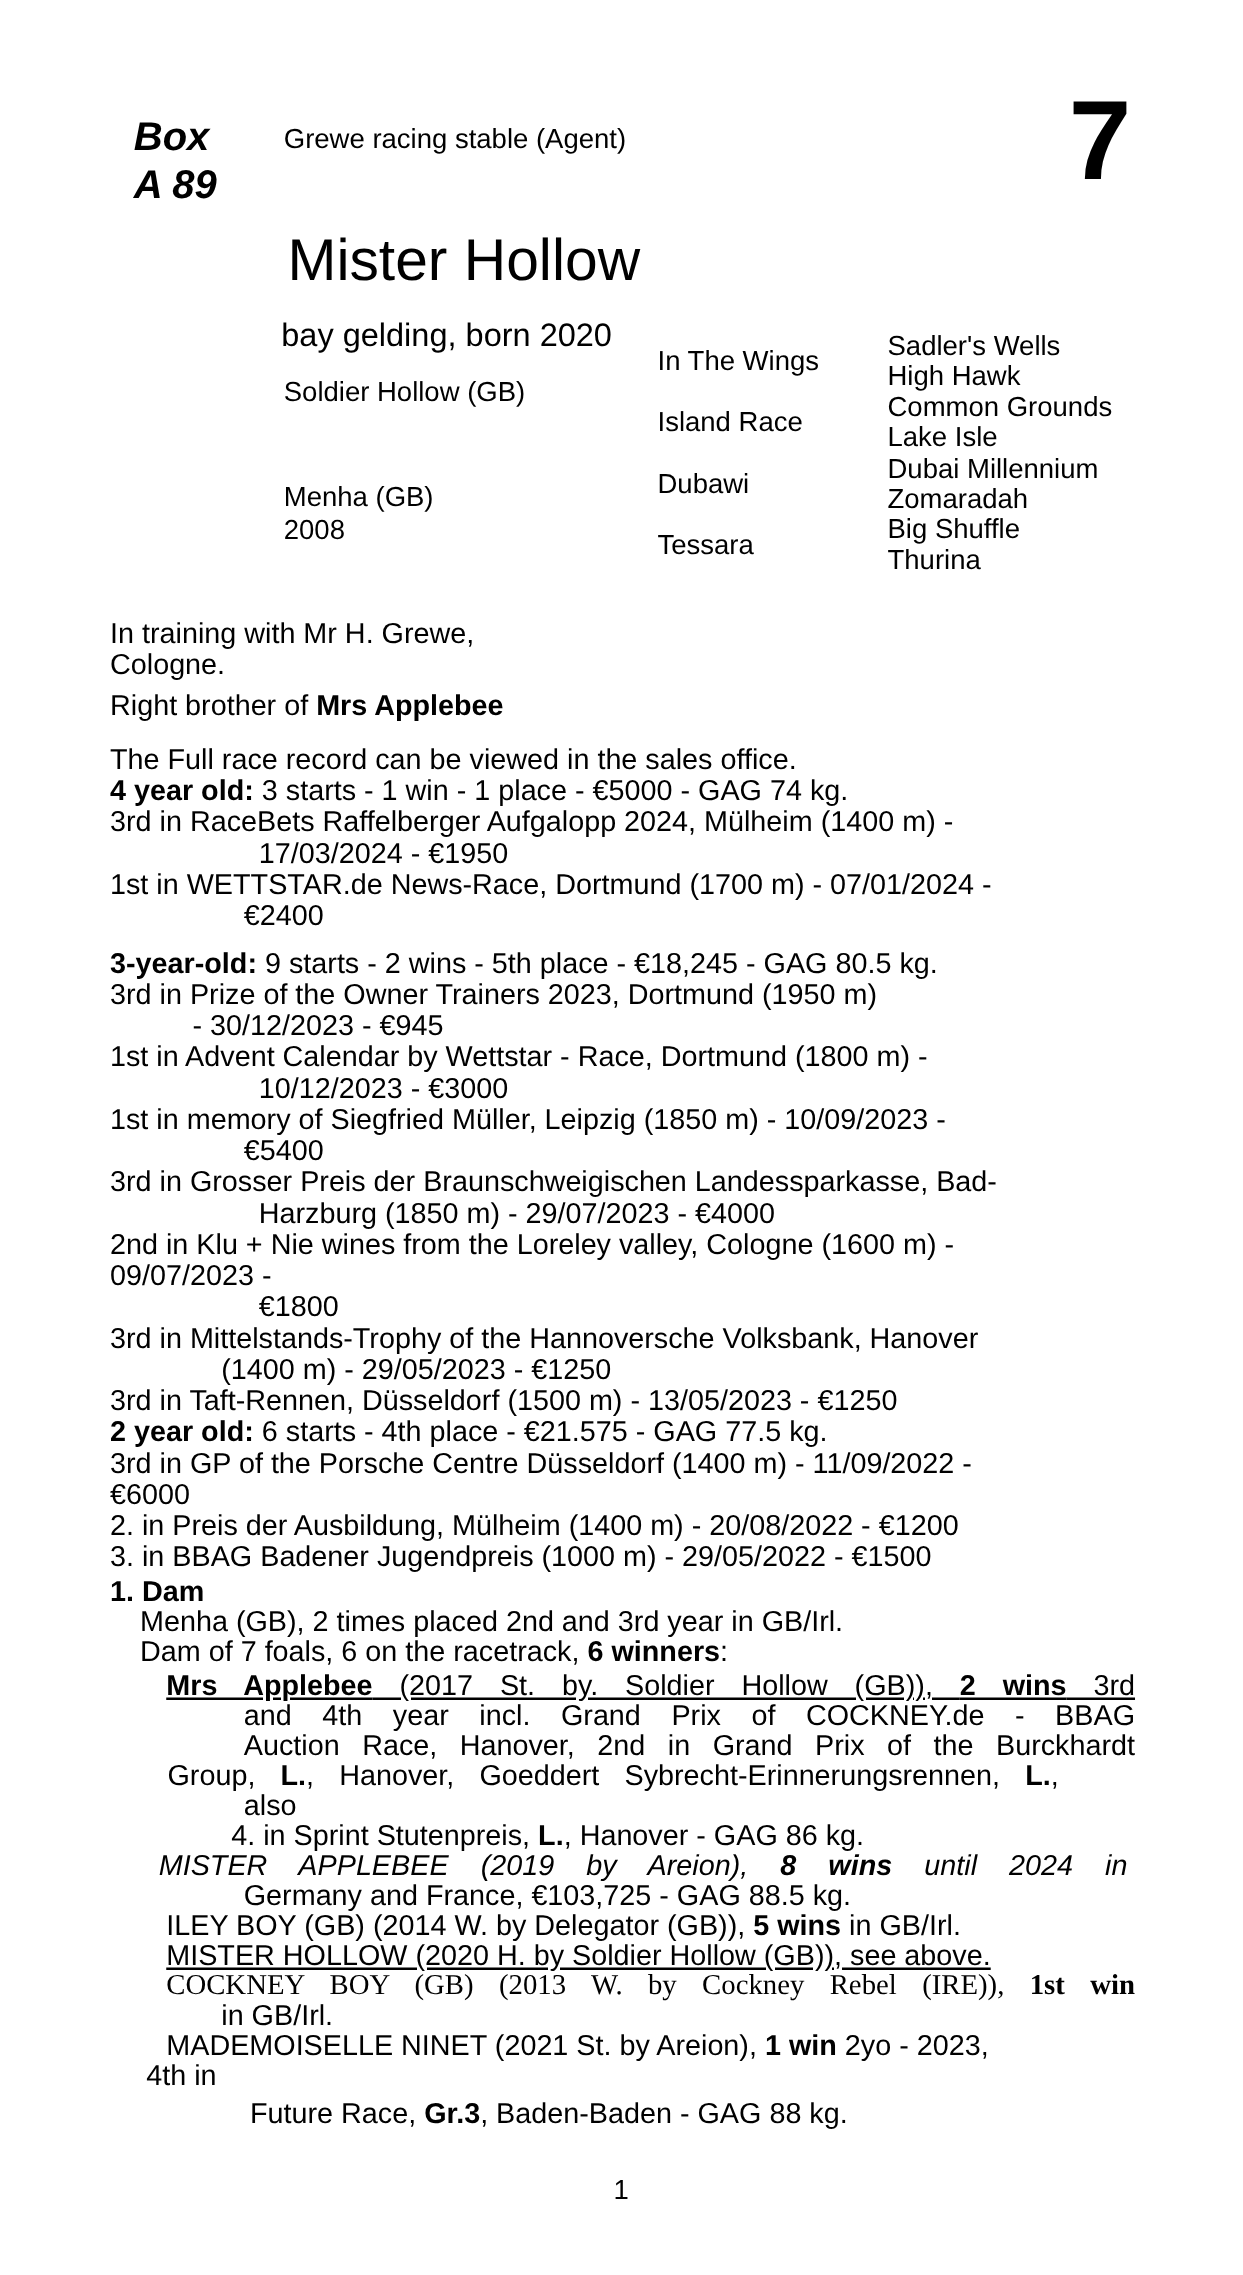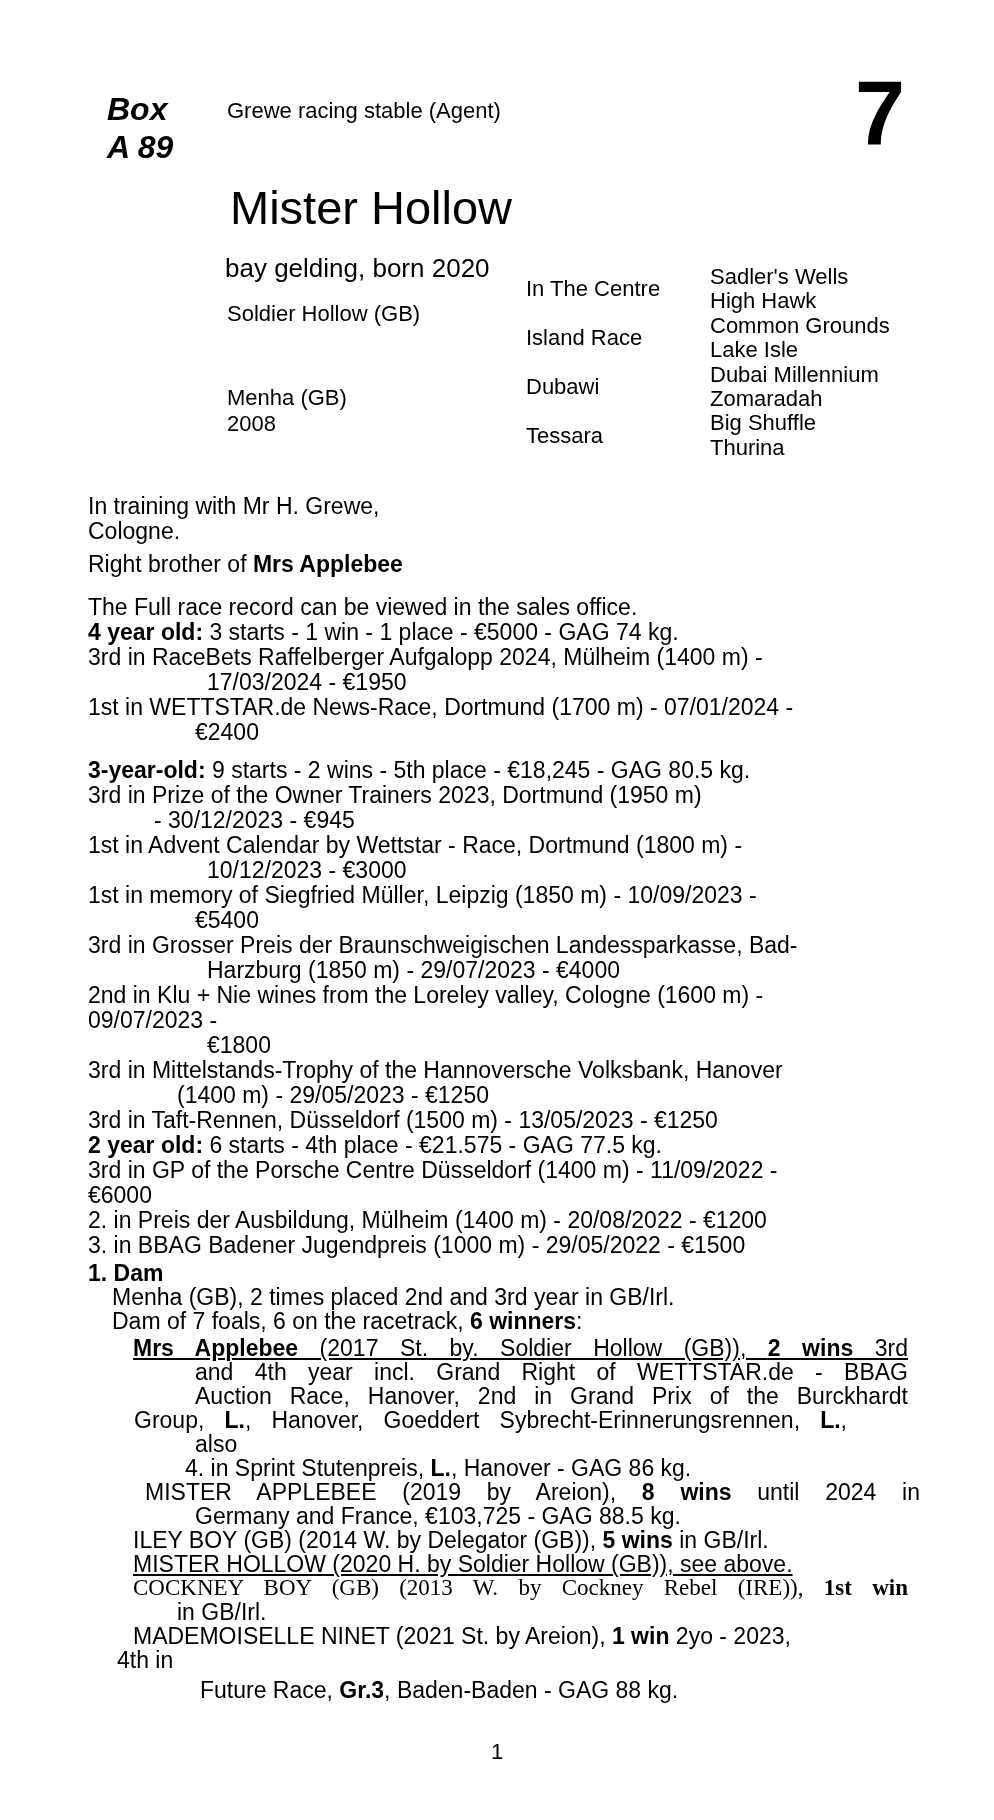--- a/index.html
+++ b/index.html
@@ -50,21 +50,21 @@
   <div class="ped-col1">
     <div class="ped-cell-4">
       <div>Soldier Hollow (GB)</div>
     </div>
     <div class="ped-cell-4">
       <div>Menha (GB)</div>
       <div>2008</div>
     </div>
   </div>
   <div class="ped-col2">
-    <div class="ped-cell-2">In The Centre</div>
+    <div class="ped-cell-2">In The Wings</div>
     <div class="ped-cell-2">Island Race</div>
     <div class="ped-cell-2">Dubawi</div>
     <div class="ped-cell-2">Tessara</div>
   </div>
   <div class="ped-col3">
     <div>Sadler's Wells</div>
     <div>High Hawk</div>
     <div>Common Grounds</div>
     <div>Lake Isle</div>
     <div>Dubai Millennium</div>
@@ -108,26 +108,26 @@
       <div class="tl"><span>3rd in GP of the Porsche Centre Düsseldorf (1400 m) - 11/09/2022 -</span></div>
       <div class="tl"><span>€6000</span></div>
       <div class="tl"><span>2. in Preis der Ausbildung, Mülheim (1400 m) - 20/08/2022 - €1200</span></div>
       <div class="tl"><span>3. in BBAG Badener Jugendpreis (1000 m) - 29/05/2022 - €1500</span></div>
     </div>
   <div id="dam-lines">
       <div class="tl"><span class="b">1. Dam</span></div>
       <div class="tl" style="margin-left: 24px;"><span>Menha (GB), 2 times placed 2nd and 3rd year in GB/Irl.</span></div>
       <div class="tl" style="margin-left: 24px;"><span>Dam of 7 foals, 6 on the racetrack, </span><span class="b">6 winners</span><span>:</span></div>
       <div class="tl just" style="margin-left: 45px; width: 775px; margin-top: 3px; text-decoration: underline;"><span class="b">Mrs Applebee</span><span> (2017 St. by. Soldier Hollow (GB)), </span><span class="b">2 wins</span><span> 3rd</span></div>
-      <div class="tl just" style="margin-left: 107px; width: 713px;"><span>and 4th year incl. Grand Right of WETTSTAR.de - BBAG</span></div>
+      <div class="tl just" style="margin-left: 107px; width: 713px;"><span>and 4th year incl. Grand Prix of COCKNEY.de - BBAG</span></div>
       <div class="tl just" style="margin-left: 107px; width: 713px;"><span>Auction Race, Hanover, 2nd in Grand Prix of the Burckhardt</span></div>
       <div class="tl just" style="margin-left: 46px; width: 713px;"><span>Group, </span><span class="b">L.</span><span>, Hanover, Goeddert Sybrecht-Erinnerungsrennen, </span><span class="b">L.</span><span>,</span></div>
       <div class="tl" style="margin-left: 107px;"><span>also</span></div>
       <div class="tl" style="margin-left: 97px;"><span>4. in Sprint Stutenpreis, </span><span class="b">L.</span><span>, Hanover - GAG 86 kg.</span></div>
-      <div class="tl just" style="margin-left: 57px; width: 775px;"><span>MISTER APPLEBEE (2019 by Areion), </span><span class="b">8 wins</span><span> until 2024 in</span></div>
+      <div class="tl just" style="margin-left: 39px; width: 775px; font-style: italic;"><span>MISTER APPLEBEE (2019 by Areion), </span><span class="b">8 wins</span><span> until 2024 in</span></div>
       <div class="tl" style="margin-left: 107px;"><span>Germany and France, €103,725 - GAG 88.5 kg.</span></div>
       <div class="tl" style="margin-left: 45px;"><span>ILEY BOY (GB) (2014 W. by Delegator (GB)), </span><span class="b">5 wins</span><span> in GB/Irl.</span></div>
       <div class="tl" style="margin-left: 45px; text-decoration: underline;"><span>MISTER HOLLOW (2020 H. by Soldier Hollow (GB)), see above.</span></div>
       <div class="tl just" style="margin-left: 45px; width: 775px; font-family: Liberation Serif, serif;"><span>COCKNEY BOY (GB) (2013 W. by Cockney Rebel (IRE)), </span><span class="b">1st win</span></div>
       <div class="tl" style="margin-left: 89px;"><span>in GB/Irl.</span></div>
       <div class="tl" style="margin-left: 45px;"><span>MADEMOISELLE NINET (2021 St. by Areion), </span><span class="b">1 win</span><span> 2yo - 2023,</span></div>
       <div class="tl" style="margin-left: 29px;"><span>4th in</span></div>
       <div class="tl" style="margin-left: 112px; margin-top: 6px;"><span>Future Race, </span><span class="b">Gr.3</span><span>, Baden-Baden - GAG 88 kg.</span></div>
     </div>
 </div>

